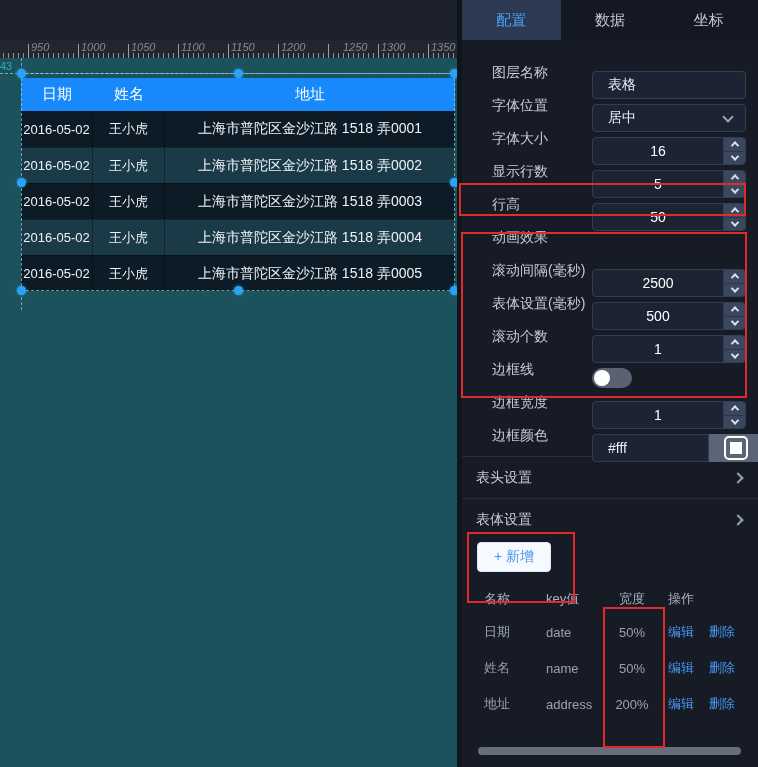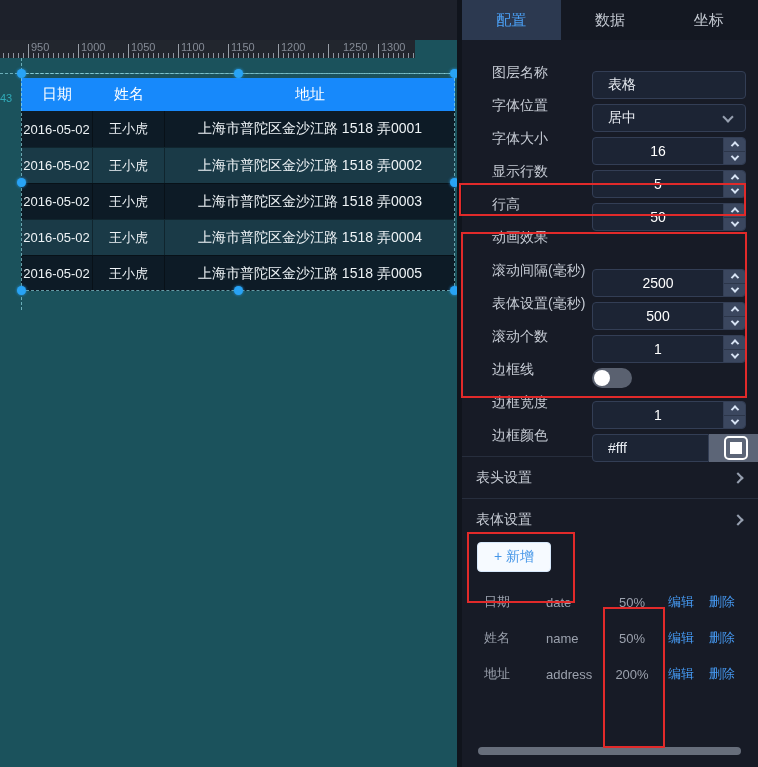--- a/index.html
+++ b/index.html
@@ -2,25 +2,25 @@
 <html><head>
 <meta charset="utf-8">
 <style>
   * { margin:0; padding:0; box-sizing:border-box; }
   html,body { width:758px; height:767px; overflow:hidden; background:#10141c;
     font-family:"Liberation Sans","DejaVu Sans",sans-serif; }
 
   
   .canvas-area { position:absolute; left:0; top:0; width:457px; height:767px; background:#1b525c; }
   .canvas-topbar { position:absolute; left:0; top:0; width:457px; height:40px; background:#1d212b; }
-  .ruler { position:absolute; left:0; top:40px; width:415px; height:18px; background:#22262e; overflow:hidden; }
+  .ruler { position:absolute; left:0; top:40px; width:457px; height:18px; background:#22262e; overflow:hidden;font-style:italic; }
   .tick-minor { position:absolute; bottom:0; width:1px; height:5px; background:#8d939e; }
   .tick-major { position:absolute; bottom:0; width:1px; height:14px; background:#9aa0a8; }
   .tick-label { position:absolute; top:1px; font-size:11px; color:#858b96; }
-  .edge-label { position:absolute; left:0px; top:60px; font-size:11px; color:#30aab8;margin-top:32px; }
+  .edge-label { position:absolute; left:0px; top:60px; font-size:11px; color:#30aab8; }
 
   .guide-h { position:absolute; left:0; top:73px; width:457px; height:0;
     border-top:1px dashed rgba(150,225,235,0.65); }
   .guide-v { position:absolute; left:21px; top:58px; width:0; height:252px;
     border-left:1px dashed rgba(150,225,235,0.65); }
 
   .viz-table { position:absolute; left:21px; top:78px; width:434px; }
   .viz-head { display:grid; grid-template-columns:72px 72px 290px; height:33px; }
   .viz-head > div { display:flex; align-items:center; justify-content:center;
     color:#fff; font-size:15px; font-weight:500; }
@@ -444,20 +444,26 @@
         <span class="section-label">表头设置</span>
         <span class="chev-right"></span>
       </div>
       <div class="divider"></div>
       <div class="section-row">
         <span class="section-label">表体设置</span>
         <span class="chev-right"></span>
       </div>
       <div class="add-btn">+ 新增</div>
       <div class="attr-table">
+        <div class="attr-header">
+          <div>名称</div>
+          <div>key值</div>
+          <div class="attr-cell-width">宽度</div>
+          <div style="padding-left: 10px;">操作</div>
+        </div>
         <div class="attr-row">
           <div>日期</div>
           <div>date</div>
           <div class="attr-cell-width">50%</div>
           <div class="attr-actions">
             <span class="attr-link">编辑</span>
             <span class="attr-link">删除</span>
           </div>
         </div>
         <div class="attr-row">

